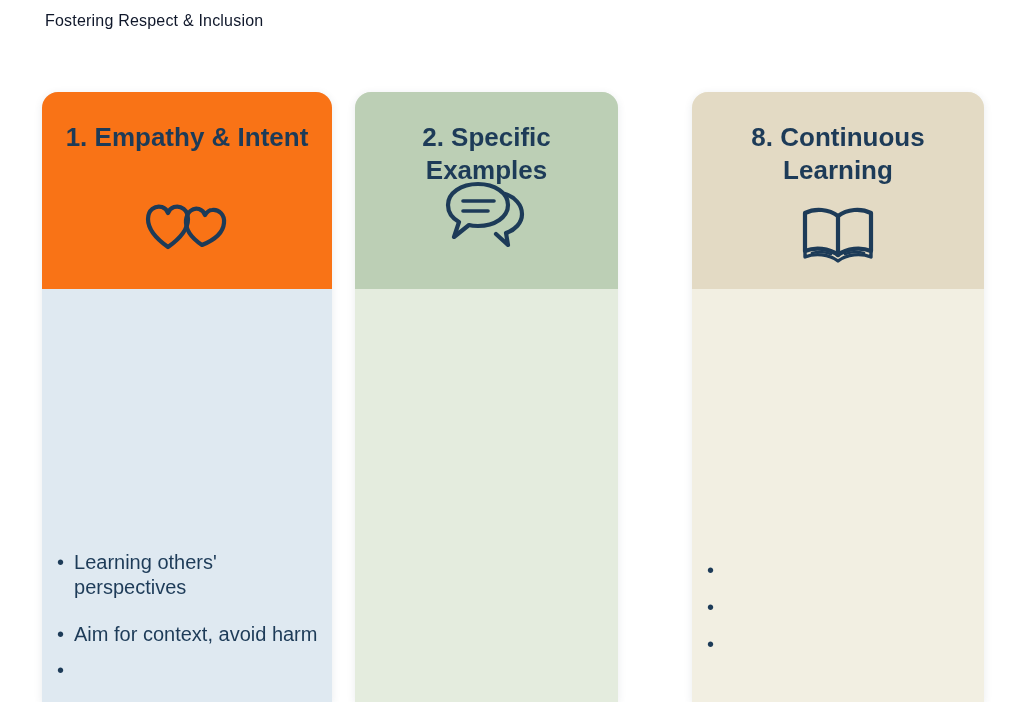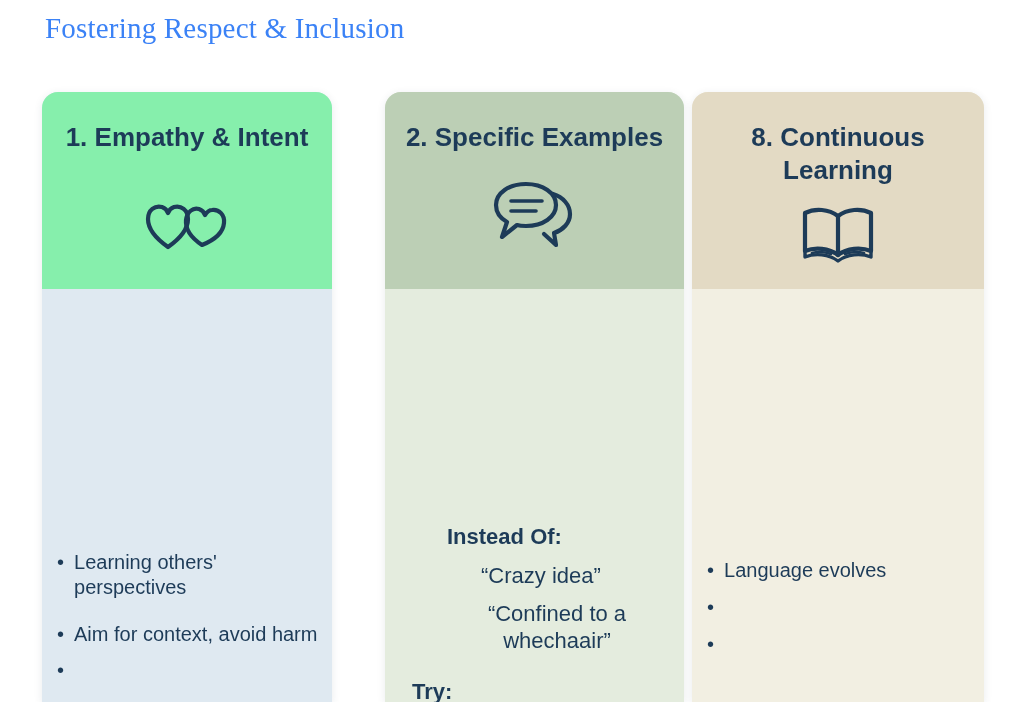--- a/index.html
+++ b/index.html
@@ -10,43 +10,42 @@
     background: #ffffff;
     overflow: hidden;
     font-family: "Liberation Sans", sans-serif;
     color: #1d3b58;
   }
   .page-title {
     position: absolute;
     left: 45px;
     top: 12px;
     margin: 0;
-    font-size: 29px;
+    font-size: 16px;
     font-weight: 500;
     letter-spacing: 0.2px;
-    color: #3b82f6;
-    font-family: Liberation Serif, serif;
+    color: #0f172a;
   }
   .col {
     position: absolute;
     top: 92px;
     height: 610px;
     border-radius: 16px 16px 0 0;
     box-shadow: 0 2px 8px rgba(40,60,80,0.10);
   }
   .col1 { left: 42px;  width: 290px; background: #dfe9f1; }
-  .col2 { left: 385px; width: 299px; background: #e4ecde; }
+  .col2 { left: 355px; width: 263px; background: #e4ecde; }
   .col3 { left: 692px; width: 292px; background: #f2efe2; }
   .col-header {
     position: absolute;
     top: 0; left: 0; right: 0;
     height: 197px;
     border-radius: 16px 16px 0 0;
   }
-  .col1 .col-header { background: #86efac; }
+  .col1 .col-header { background: #f97316; }
   .col2 .col-header { background: #bccfb5; }
   .col3 .col-header { background: #e3dac4; }
   .col-title {
     margin: 0;
     padding: 29px 10px 0 10px;
     text-align: center;
     font-size: 26px;
     line-height: 33px;
     font-weight: bold;
     color: #1d3b58;
@@ -126,46 +125,38 @@
       <h2 class="col-title">2. Specific Examples</h2>
       <span class="col-icon icon-bubbles">
         <svg width="84" height="76" viewBox="0 0 84 76" fill="none" stroke="#1d3b58" stroke-width="4.2" stroke-linecap="round" stroke-linejoin="round">
           <path d="M60 14 C70 17 77 25 77 34 C77 43 70 50 61 53 L63 65 L51 54" fill="none"></path>
           <path d="M33 4 C16 4 3 13 3 25 C3 32 7 38 14 42 L9 57 L24 45 C27 46 30 46 33 46 C50 46 63 37 63 25 C63 13 50 4 33 4 Z" fill="#bccfb5"></path>
           <path d="M18 21 H49" stroke-width="3.6"></path>
           <path d="M18 31 H43" stroke-width="3.6"></path>
         </svg>
       </span>
     </div>
-    <div class="col-body">
-      <div class="ex ex-label ex-instead">Instead Of:</div>
-      <div class="ex ex-crazy">“Crazy idea”</div>
-      <div class="ex ex-confined">“Confined to a whechaair”</div>
-      <div class="ex ex-label ex-try">Try:</div>
-
-    </div>
   </section>
 
   <section class="col col3">
     <div class="col-header">
       <h2 class="col-title">8. Continuous Learning</h2>
       <span class="col-icon icon-book">
         <svg width="80" height="62" viewBox="0 0 80 62" fill="none" stroke="#1d3b58" stroke-width="4.2" stroke-linecap="round" stroke-linejoin="round">
           <path d="M7 7 C17 2 31 3 40 10 C49 3 63 2 73 7 L73 45 C63 41 49 42 40 49 C31 42 17 41 7 45 Z"></path>
           <path d="M40 10 V49"></path>
           <path d="M7 45 L7 51 C17 47 31 48 40 55 C49 48 63 47 73 51 L73 45" stroke-width="3.4"></path>
           <path d="M14 47 C20 45.5 27 46 33 48" stroke-width="2.6"></path>
           <path d="M47 48 C53 46 60 45.5 66 47" stroke-width="2.6"></path>
         </svg>
       </span>
     </div>
     <div class="col-body">
       <div class="bullet-row c3-b1">
         <span class="bullet-dot">•</span>
-        <span>Language evolves</span>
       </div>
       <div class="bullet-row c3-b2">
         <span class="bullet-dot">•</span>
       </div>
       <div class="bullet-row c3-b3">
         <span class="bullet-dot">•</span>
       </div>
     </div>
   </section>
 

